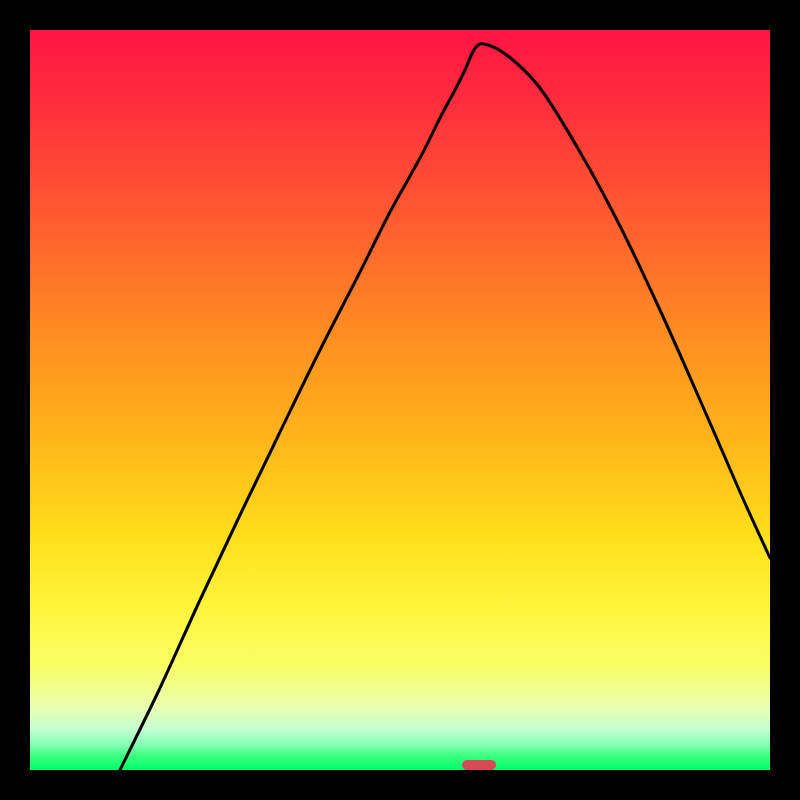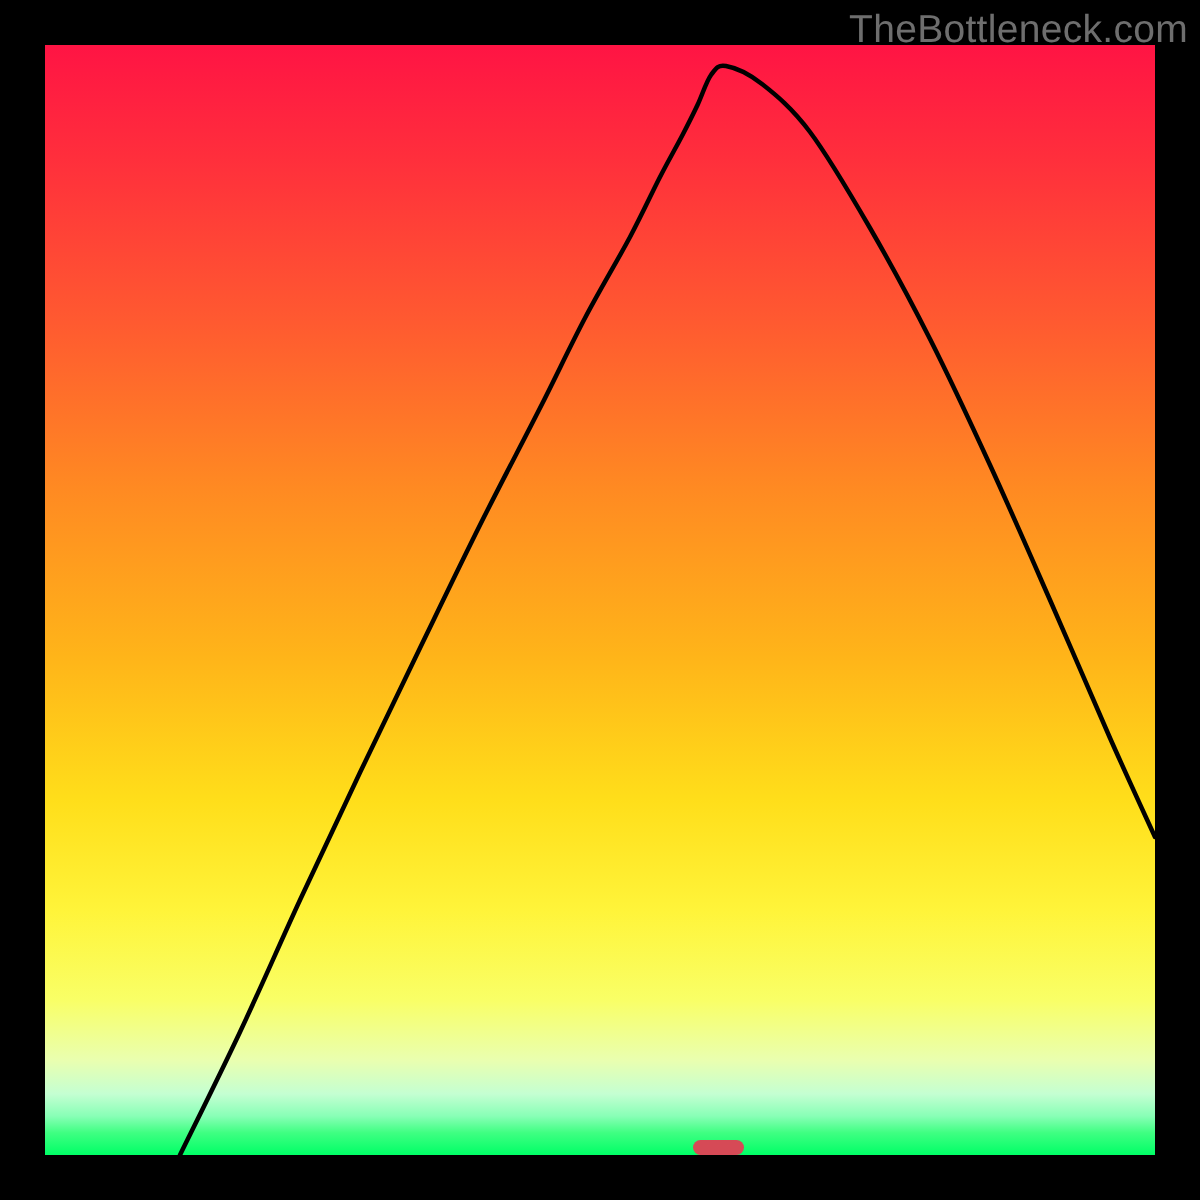--- a/index.html
+++ b/index.html
@@ -72,21 +72,20 @@
   }
   .capsule {
     fill: #d64a56;
     stroke: none;
   }
 </style>
 </head>
 <body>
 
 <div class="frame">
-  <div class="watermark">TheBottleneck.com</div>
 
   <div class="plot">
     <div class="gradient"></div>
 
     <svg class="curve-svg" viewBox="0 0 740 740" preserveAspectRatio="none">
       <path class="curve" d="M 90 740 C 96.66666666666667 726.3333333333334, 116.66666666666667 686.3333333333334, 130 658 C 143.33333333333334 629.6666666666666, 156.66666666666666 598.8333333333334, 170 570 C 183.33333333333334 541.1666666666666, 196.66666666666666 513, 210 485 C 223.33333333333334 457, 236.66666666666666 429.5, 250 402 C 263.3333333333333 374.5, 276.6666666666667 346.6666666666667, 290 320 C 303.3333333333333 293.3333333333333, 318.3333333333333 265, 330 242 C 341.6666666666667 219, 350 201, 360 182 C 370 163, 381.6666666666667 143.66666666666666, 390 128 C 398.3333333333333 112.33333333333333, 404.1666666666667 99.33333333333333, 410 88 C 415.8333333333333 76.66666666666667, 420.8333333333333 68, 425 60 C 429.1666666666667 52, 431.8333333333333 46.666666666666664, 435 40 C 438.1666666666667 33.333333333333336, 440.8333333333333 24.333333333333332, 444 20 C 447.1666666666667 15.666666666666668, 448.3333333333333 13, 454 14 C 459.6666666666667 15, 468.6666666666667 18.666666666666668, 478 26 C 487.3333333333333 33.333333333333336, 498 42, 510 58 C 522 74, 536.6666666666666 99, 550 122 C 563.3333333333334 145, 576.6666666666666 169.66666666666666, 590 196 C 603.3333333333334 222.33333333333334, 616.6666666666666 251, 630 280 C 643.3333333333334 309, 656.6666666666666 339.6666666666667, 670 370 C 683.3333333333334 400.3333333333333, 698.3333333333334 435.6666666666667, 710 462 C 721.6666666666666 488.3333333333333, 735 517, 740 528"></path>
       <rect class="capsule" x="432" y="730" width="34" height="10" rx="5"></rect>
     </svg>
   </div>
 </div>

